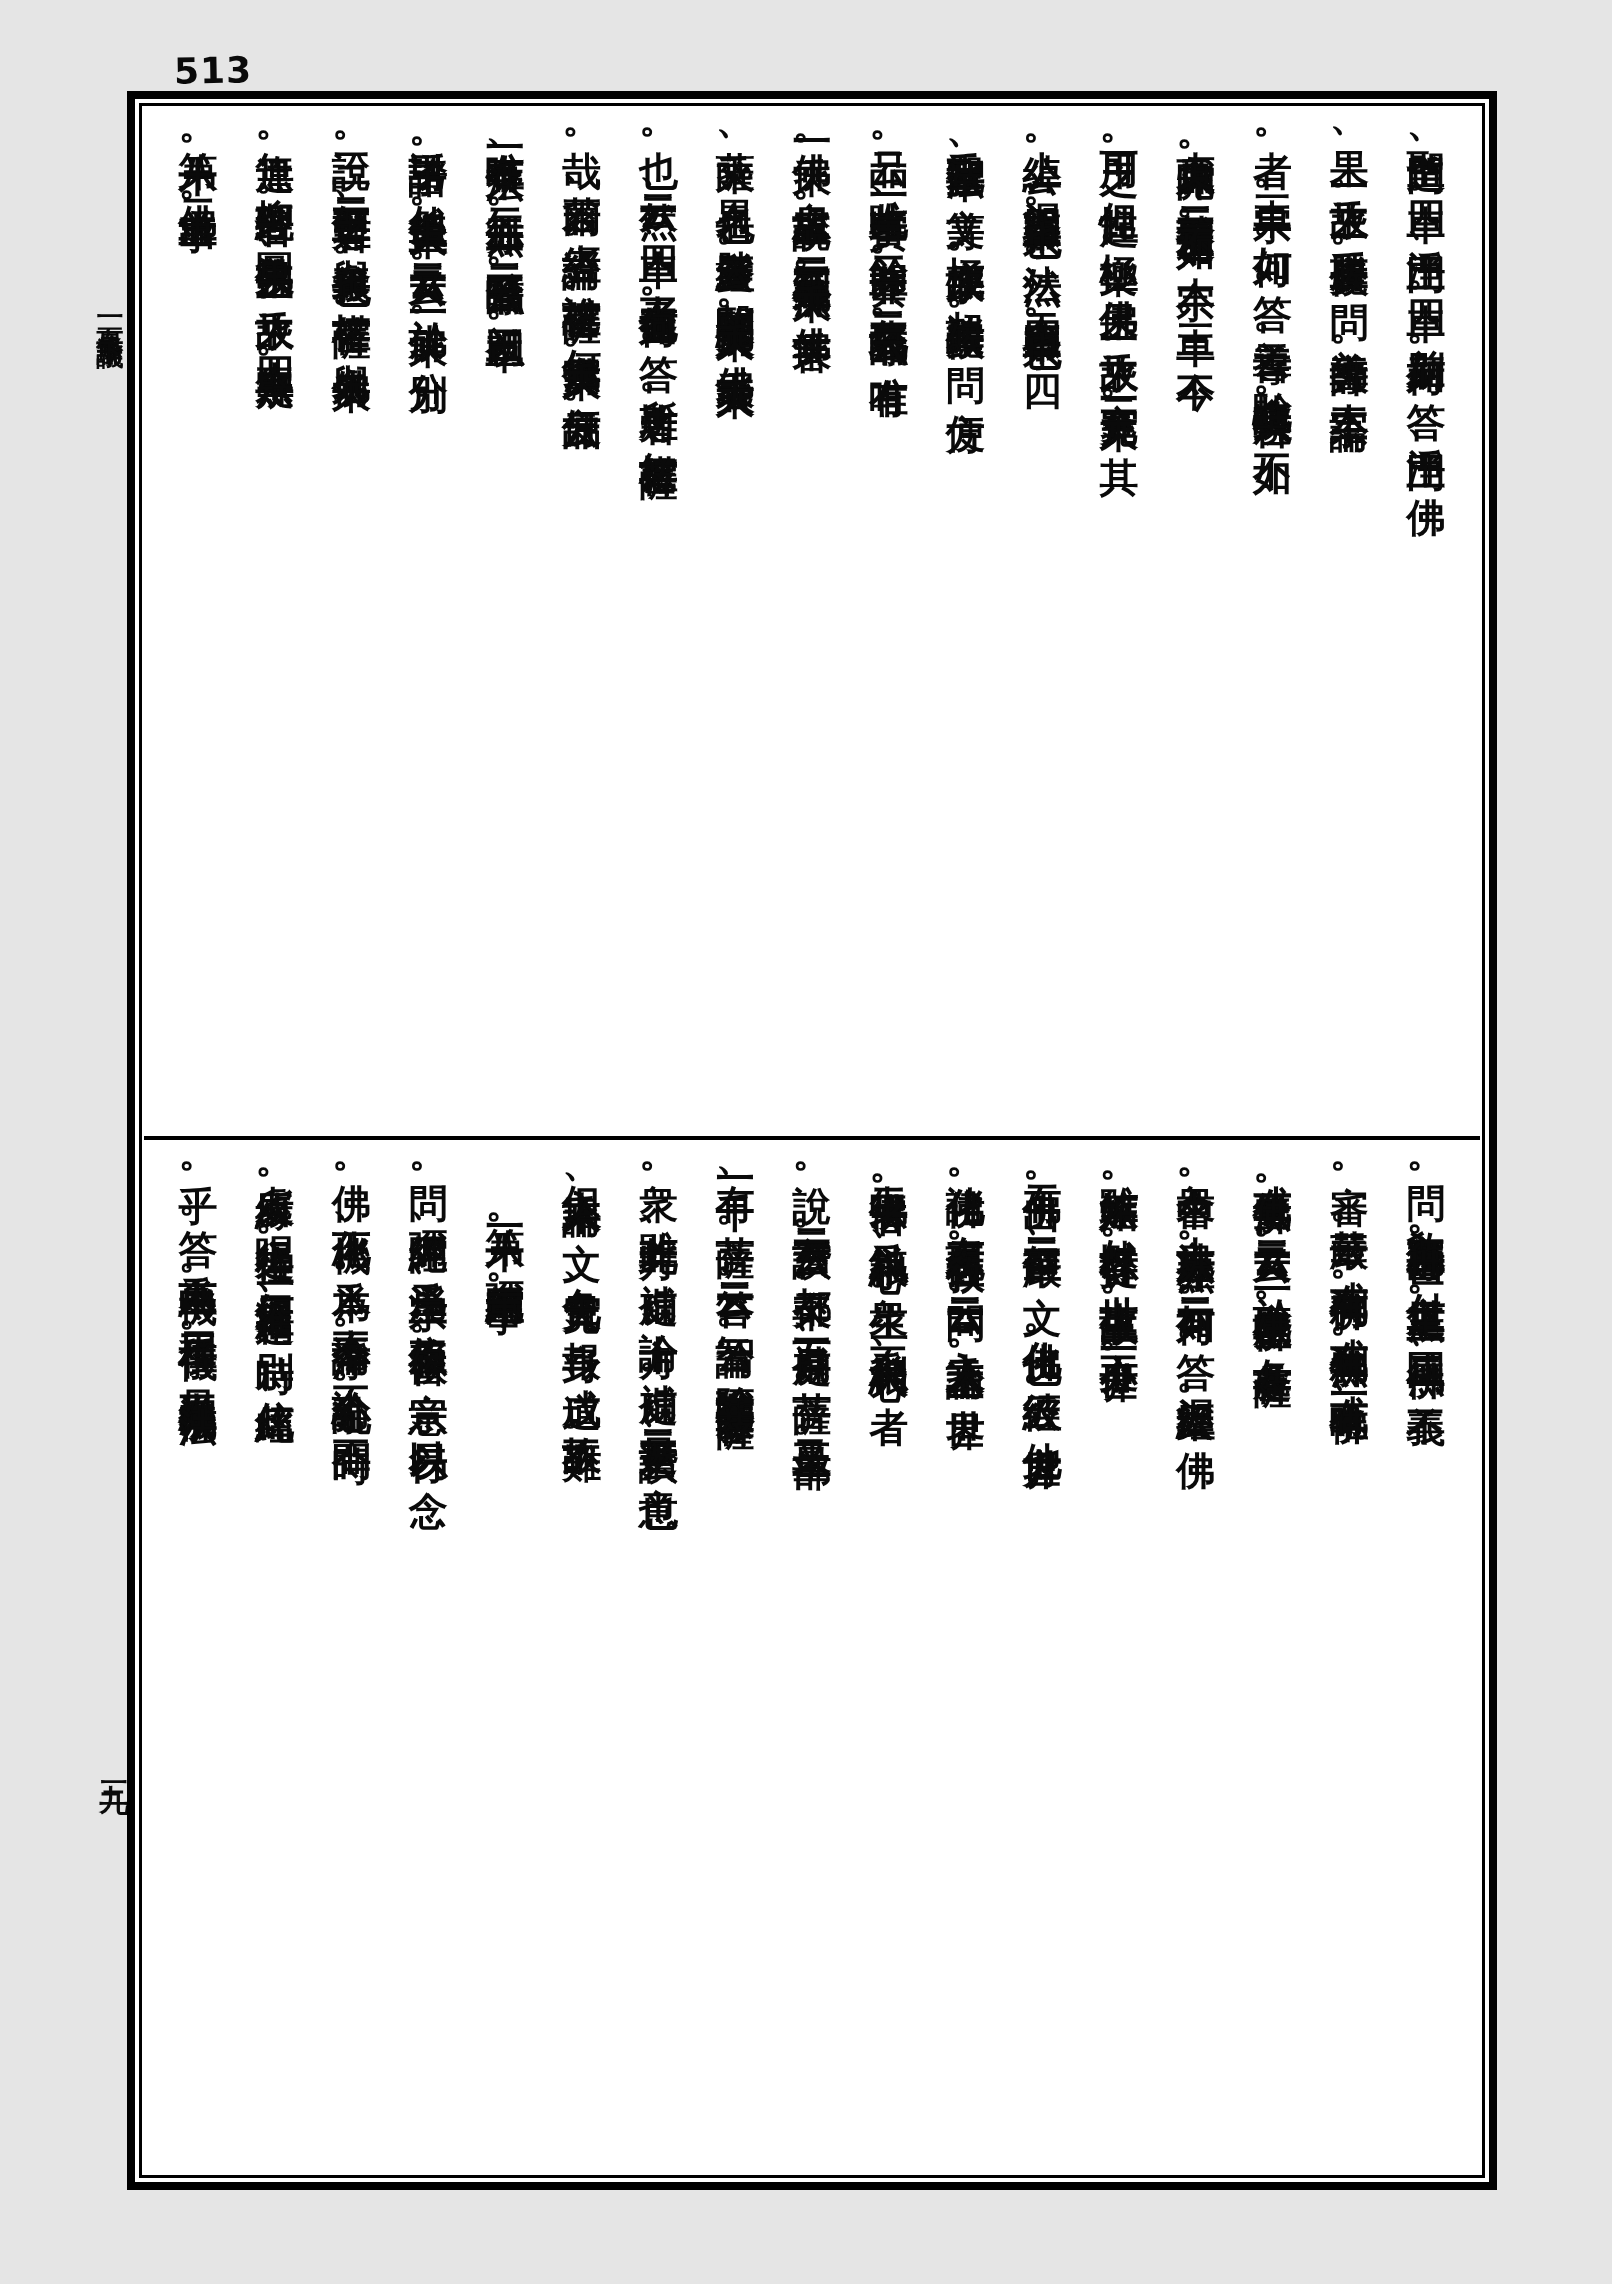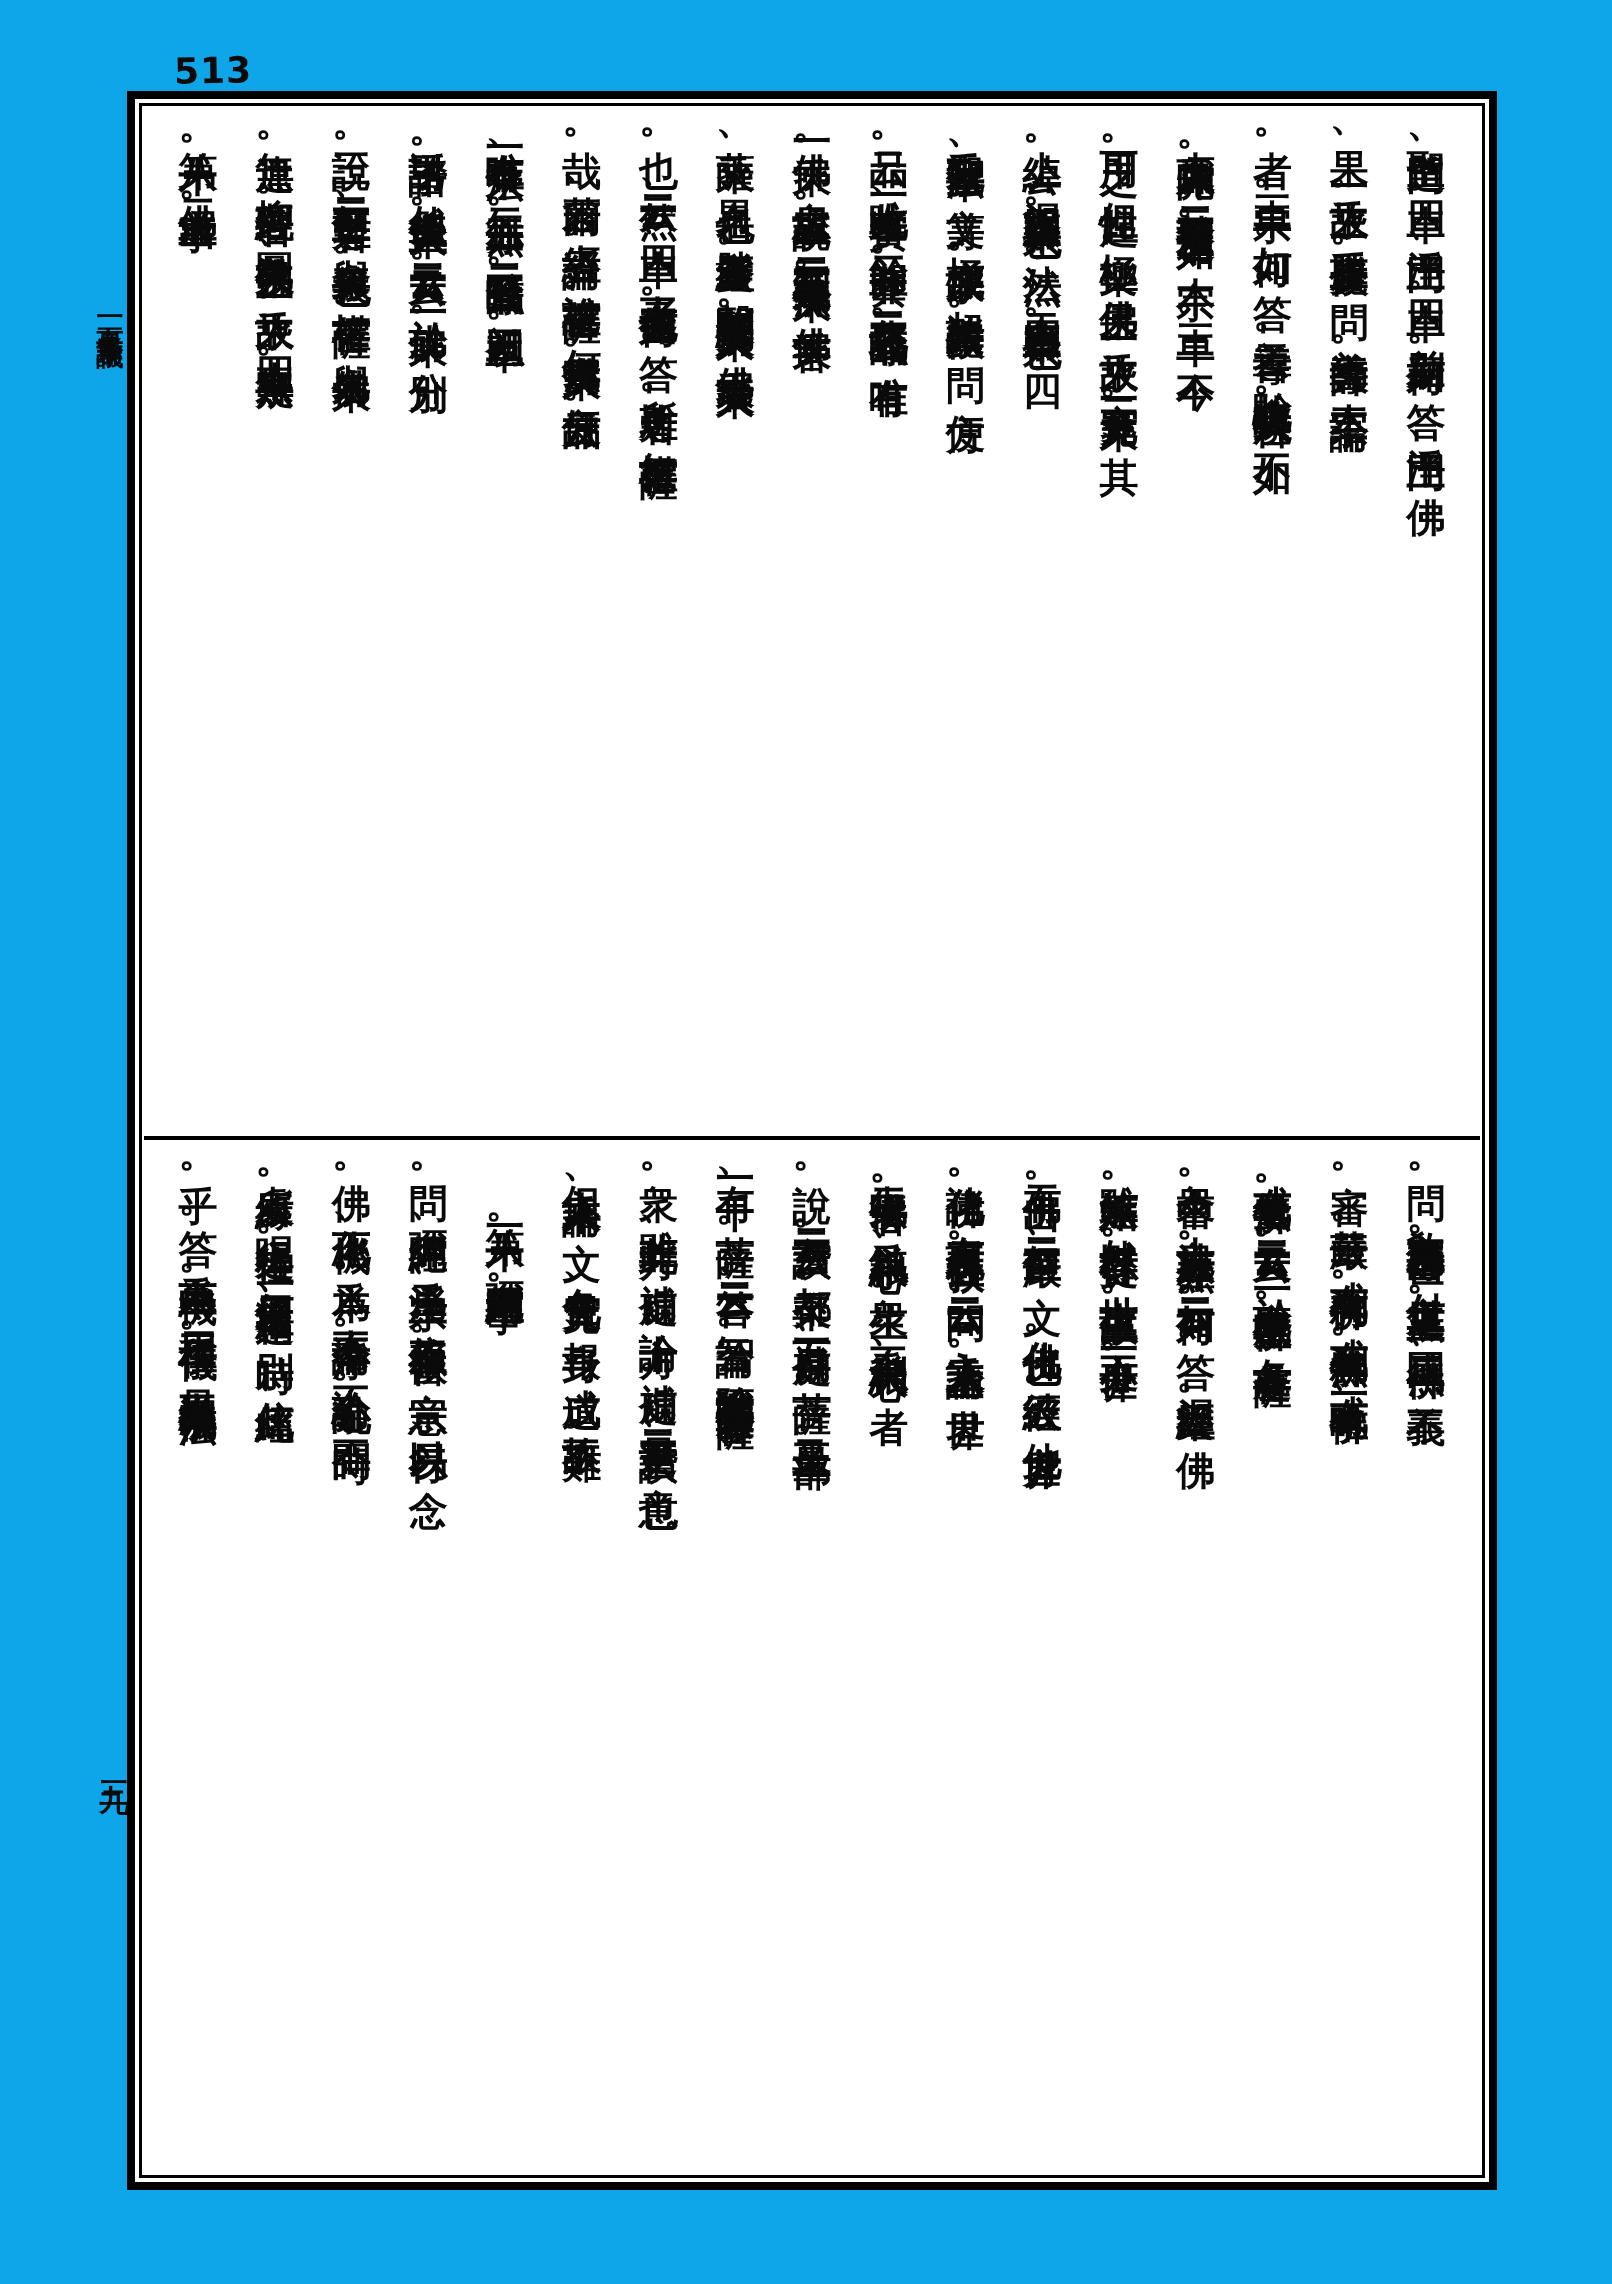--- a/index.html
+++ b/index.html
@@ -4,21 +4,21 @@
 <style>
   html,body{margin:0;padding:0;}
   body{
     width:1613px;height:2285px;
     background:#ffffff;
     font-family:"Liberation Serif","DejaVu Serif",serif;
     color:#0a0a0a;
     position:relative;
     overflow:hidden;
   }
-  .page{position:absolute;inset:0;background:#0ea5e9;padding-left:45px;}
+  .page{position:absolute;inset:0;background:#e5e5e5;padding-left:45px;}
   
   .page-num-top{
     position:absolute;left:174px;top:50px;
     font-family:"DejaVu Sans","Liberation Sans",sans-serif;
     font-weight:700;font-size:36px;letter-spacing:1px;
     transform:rotate(-1deg);
   }
   
   .margin-title{
     position:absolute;left:91px;top:303px;

